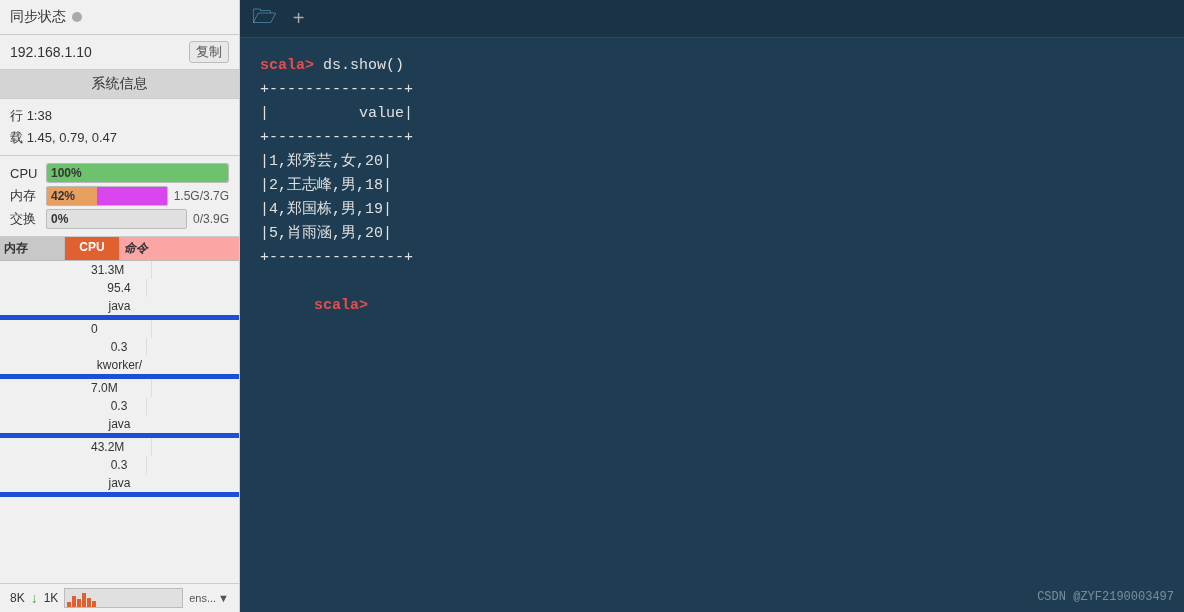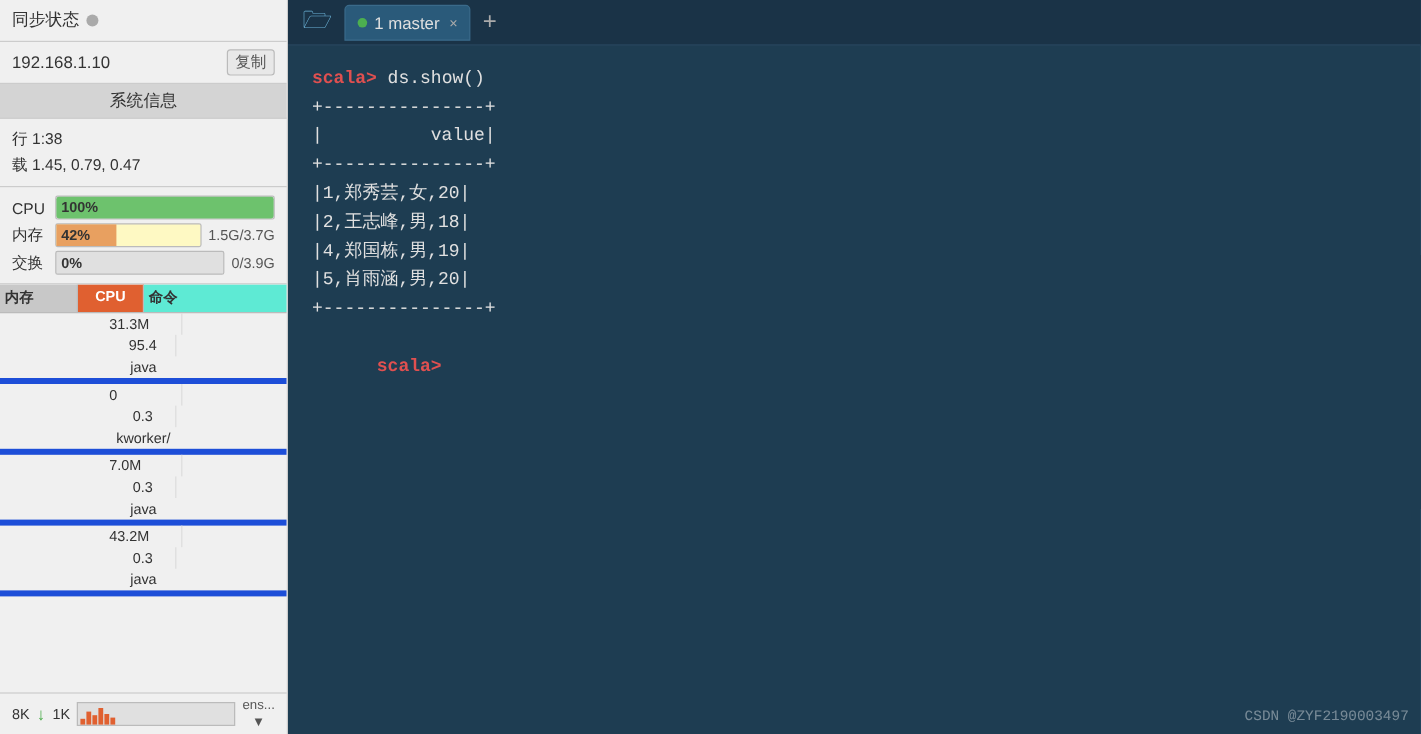--- a/index.html
+++ b/index.html
@@ -142,21 +142,21 @@
     }
 
     .cpu-bar-fill {
       background: #6dc26d;
       width: 100%;
     }
 
     .mem-bar-container {
       flex: 1;
       height: 20px;
-      background: #fef9c3;
+      background: #d946ef;
       border: 1px solid #bbb;
       position: relative;
       border-radius: 2px;
       display: flex;
     }
 
     .mem-bar-42 {
       background: #e8a060;
       width: 42%;
       height: 100%;
@@ -205,22 +205,23 @@
       padding: 3px 4px;
       background: #e06030;
       color: white;
       text-align: center;
       border-right: 1px solid #bbb;
     }
 
     .process-table-header .col-cmd {
       flex: 1;
       padding: 3px 4px;
-      background: #5eead4;
-      color: #333;
+      background: #fca5a5;
+      color: #333;
+      font-style: italic;
     }
 
     .process-row {
       display: flex;
       font-size: 12px;
       border-bottom: 5px solid #1d4ed8;
       align-items: center;
       flex-direction: column;
     }
 
@@ -285,21 +286,20 @@
       width: 4px;
       background: #e06030;
     }
 
     .net-iface {
       font-size: 11px;
       color: #555;
       display: flex;
       align-items: center;
       gap: 2px;
-      flex-direction: column;
     }
 
     
     .terminal-area {
       flex: 1;
       display: flex;
       flex-direction: column;
       background: #1e3d52;
       height: 612px;
     }
@@ -505,25 +505,20 @@
       <span>▼</span>
     </div>
   </div>
 
 </div>
 
 <div class="terminal-area">
 
   <div class="terminal-tabs">
     <span class="folder-icon">🗁</span>
-    <div class="terminal-tab">
-      <div class="tab-dot"></div>
-      <span>1 master</span>
-      <span class="tab-close">×</span>
-    </div>
     <span class="tab-add">+</span>
   </div>
 
   <div class="terminal-content" id="terminal-content">
     <div id="terminal-lines">
         <div class="terminal-line"><span class="scala-prompt">scala&gt;</span><span class="terminal-cmd"> ds.show()</span></div>
         <div class="terminal-line"><span class="table-line">+---------------+</span></div>
         <div class="terminal-line"><span class="table-line">|          value|</span></div>
         <div class="terminal-line"><span class="table-line">+---------------+</span></div>
         <div class="terminal-line"><span class="table-line">|1,郑秀芸,女,20|</span></div>

